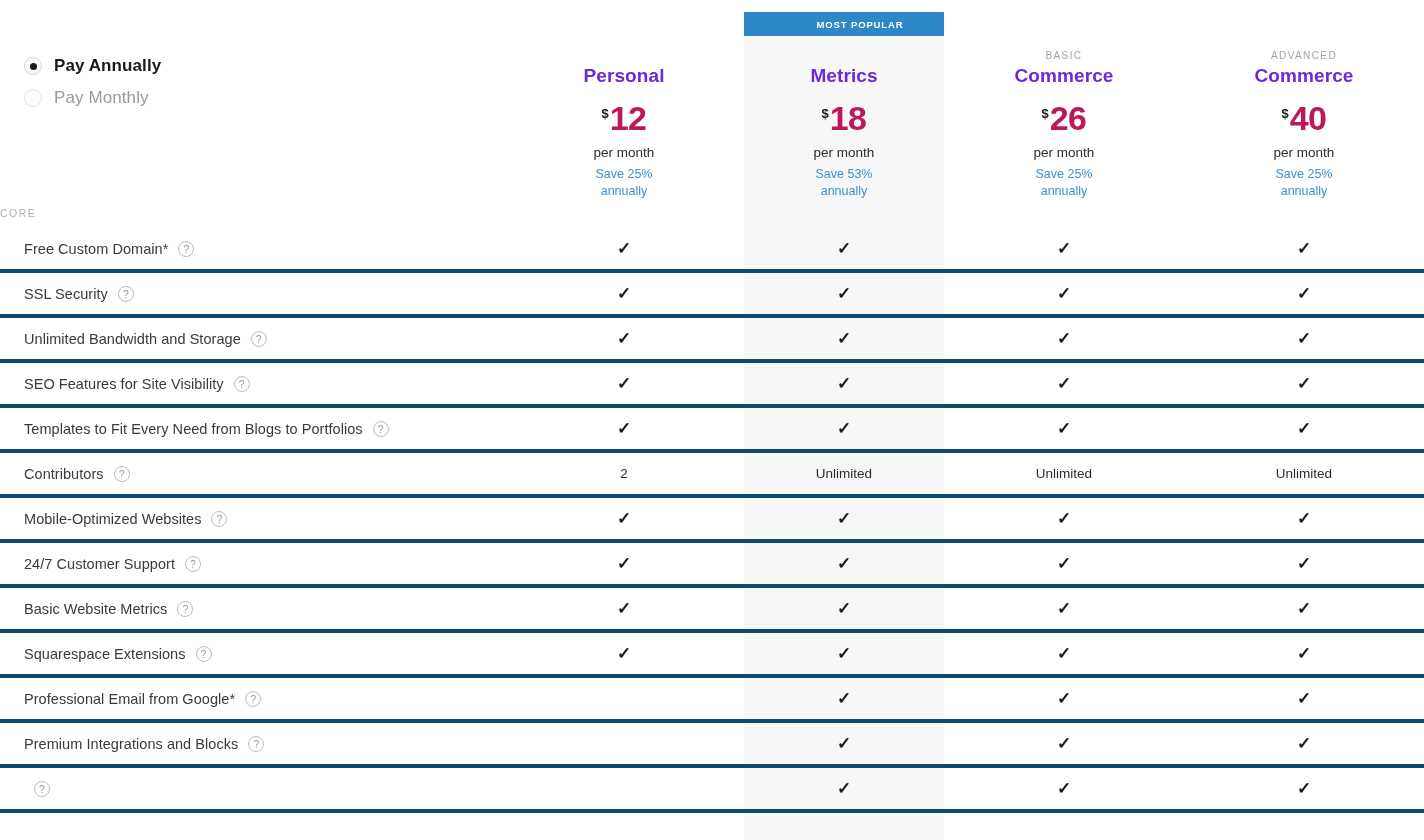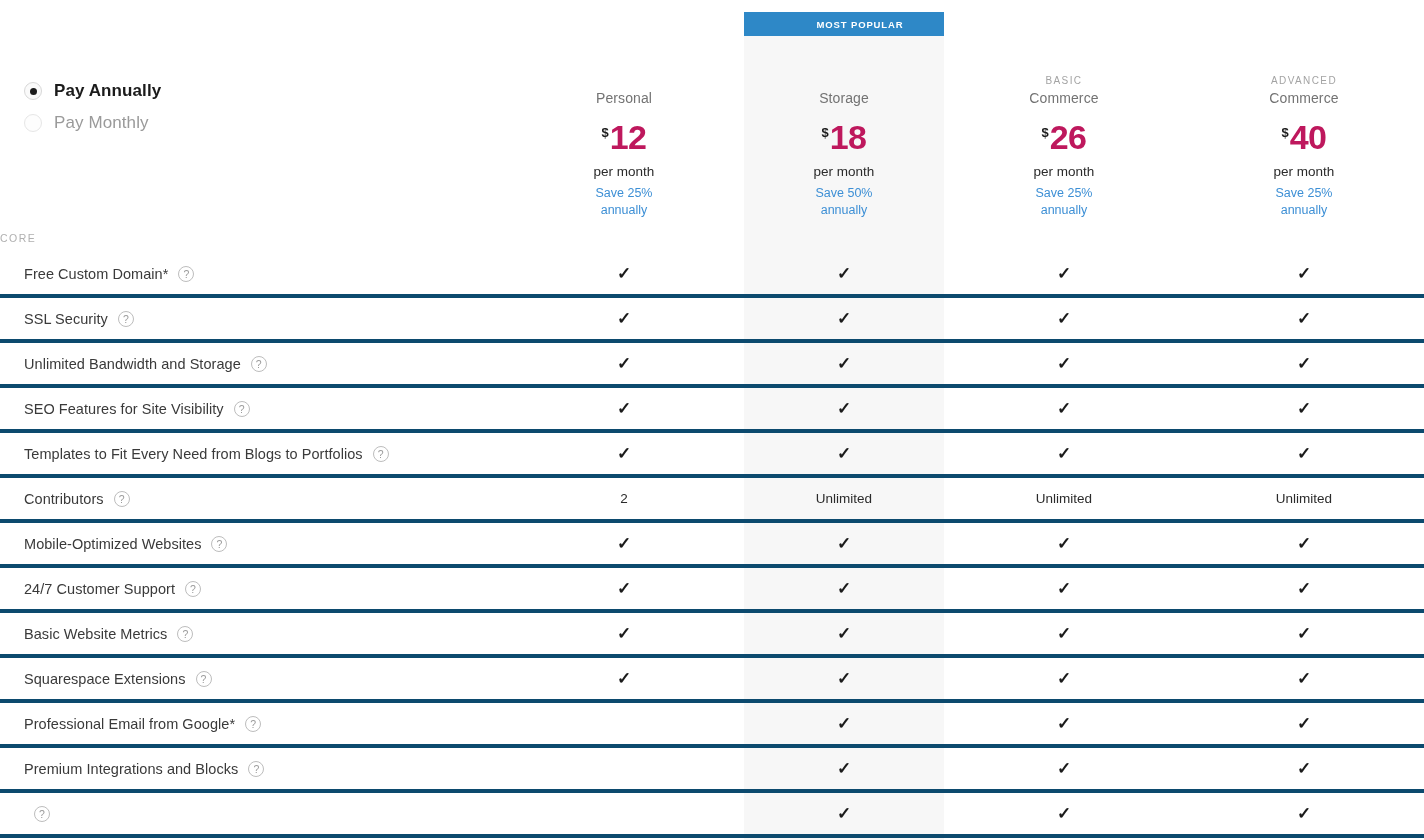--- a/index.html
+++ b/index.html
@@ -47,21 +47,20 @@
     justify-content: center;
     z-index: 3;
     padding-left: 32px;
   }
 
   
   .header {
     position: relative;
     z-index: 2;
     height: 206px;
-    margin-top: 25px;
   }
 
   .billing-toggle {
     position: absolute;
     left: 24px;
     top: 50px;
   }
 
   .radio-row {
     display: flex;
@@ -127,23 +126,23 @@
   .plan-eyebrow {
     font-size: 10px;
     letter-spacing: 0.14em;
     color: #a3a3a3;
     margin-top: 50px;
     height: 13px;
   }
   .plan-eyebrow.empty { visibility: hidden; }
 
   .plan-name {
-    font-size: 14px;
-    font-weight: normal;
-    color: #737373;
+    font-size: 19px;
+    font-weight: bold;
+    color: #6d28d9;
     margin-top: 2px;
     letter-spacing: 0.1px;
   }
   .plan-col.personal .plan-name,
   .plan-col.business .plan-name { margin-top: 2px; }
 
   .plan-price {
     margin-top: 14px;
     display: flex;
     align-items: flex-start;
@@ -273,28 +272,28 @@
         </div>
         <div class="per-month">per month</div>
         <div class="save-note">
           <span>Save 25%</span><br>
           <span>annually</span>
         </div>
       </div>
 
       <div class="plan-col business">
         <div class="plan-eyebrow empty"></div>
-        <div class="plan-name">Storage</div>
+        <div class="plan-name">Metrics</div>
         <div class="plan-price">
           <span class="currency">$</span>
           <span class="amount">18</span>
         </div>
         <div class="per-month">per month</div>
         <div class="save-note">
-          <span>Save 50%</span><br>
+          <span>Save 53%</span><br>
           <span>annually</span>
         </div>
       </div>
 
       <div class="plan-col basic">
         <div class="plan-eyebrow">BASIC</div>
         <div class="plan-name">Commerce</div>
         <div class="plan-price">
           <span class="currency">$</span>
           <span class="amount">26</span>

